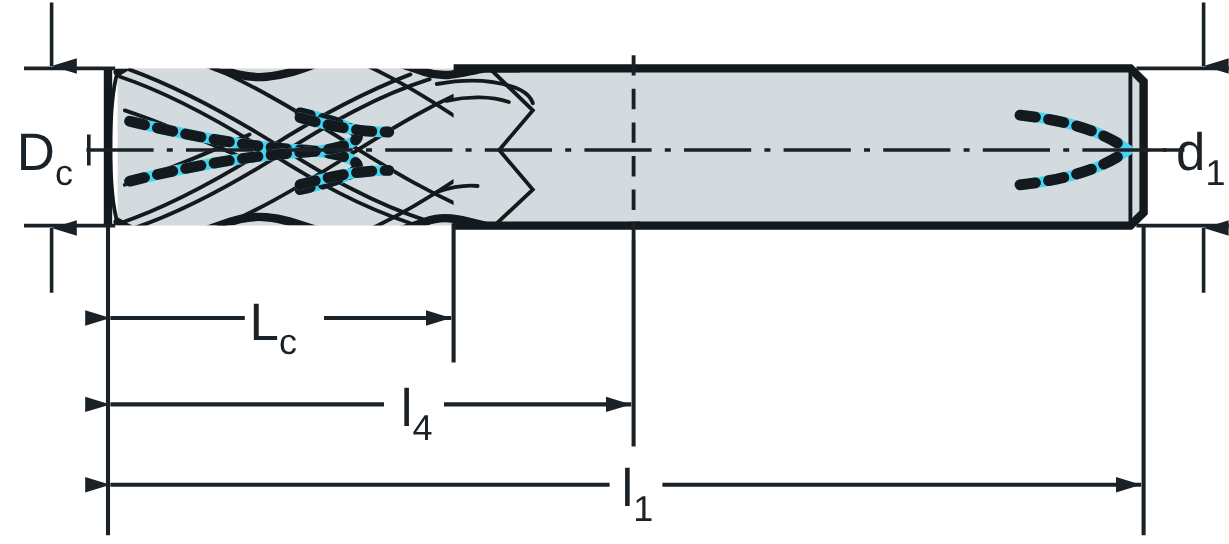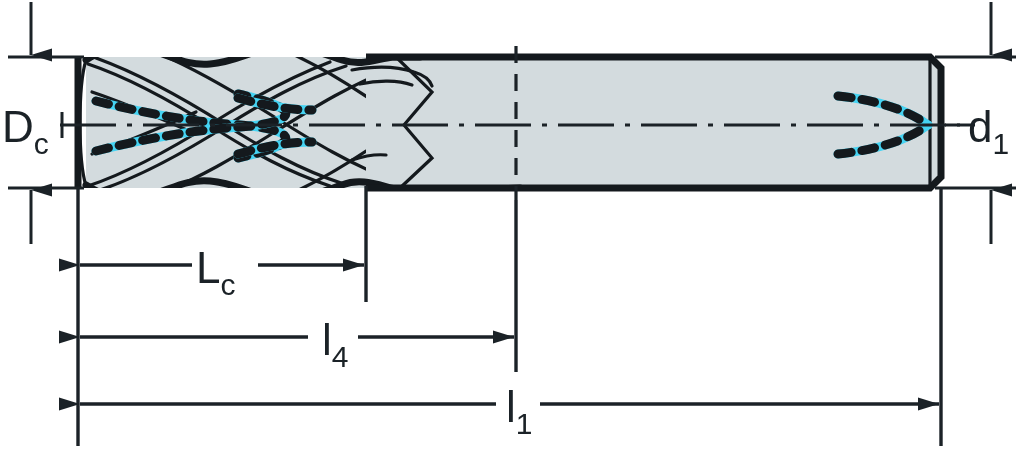--- a/index.html
+++ b/index.html
@@ -10,20 +10,21 @@
   body {
     width: 1024px;
     height: 453px;
     font-family: "Liberation Sans", sans-serif;
     overflow: hidden;
   }
   #drawing-root {
     position: relative;
     width: 856px;
     height: 453px;
+    padding-left: 12px;
   }
   svg.drawing {
     display: block;
     width: 1024px;
     height: 453px;
   }
   text {
     font-family: "Liberation Sans", sans-serif;
     fill: #1b2227;
   }

